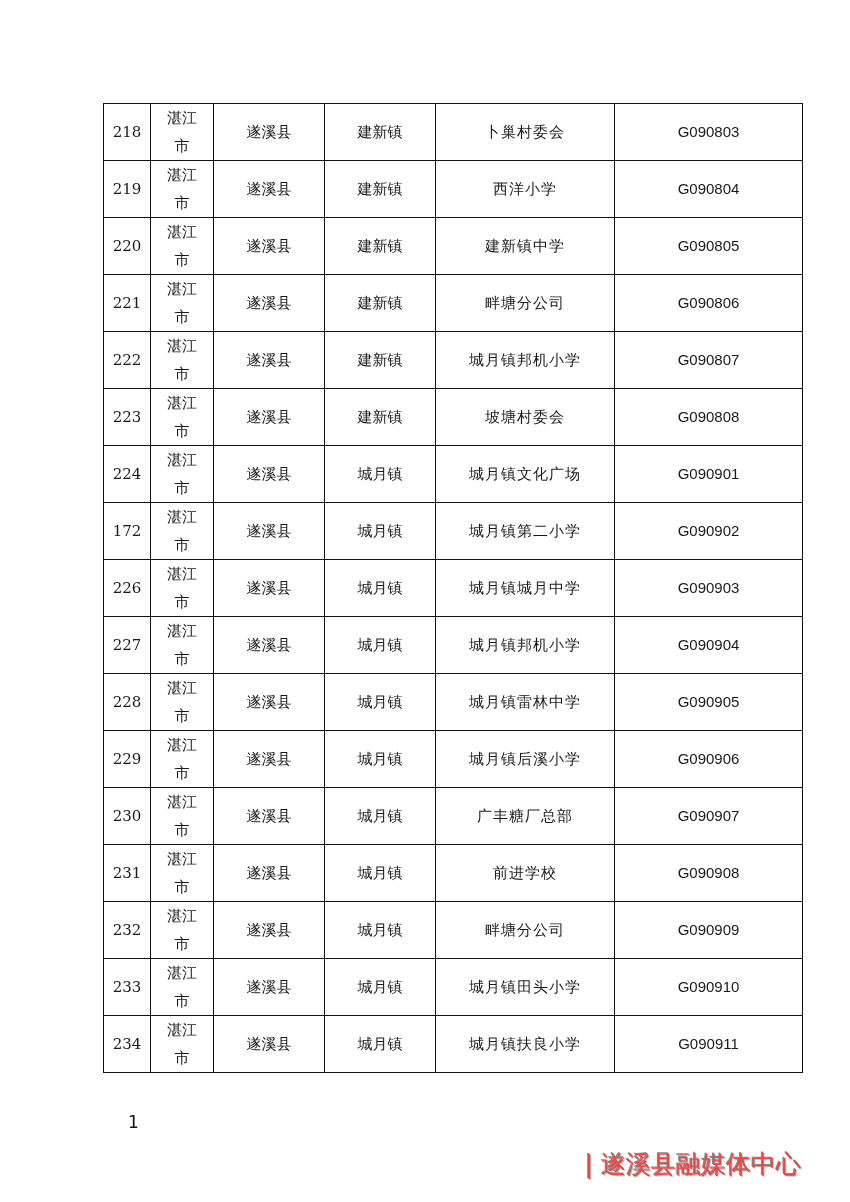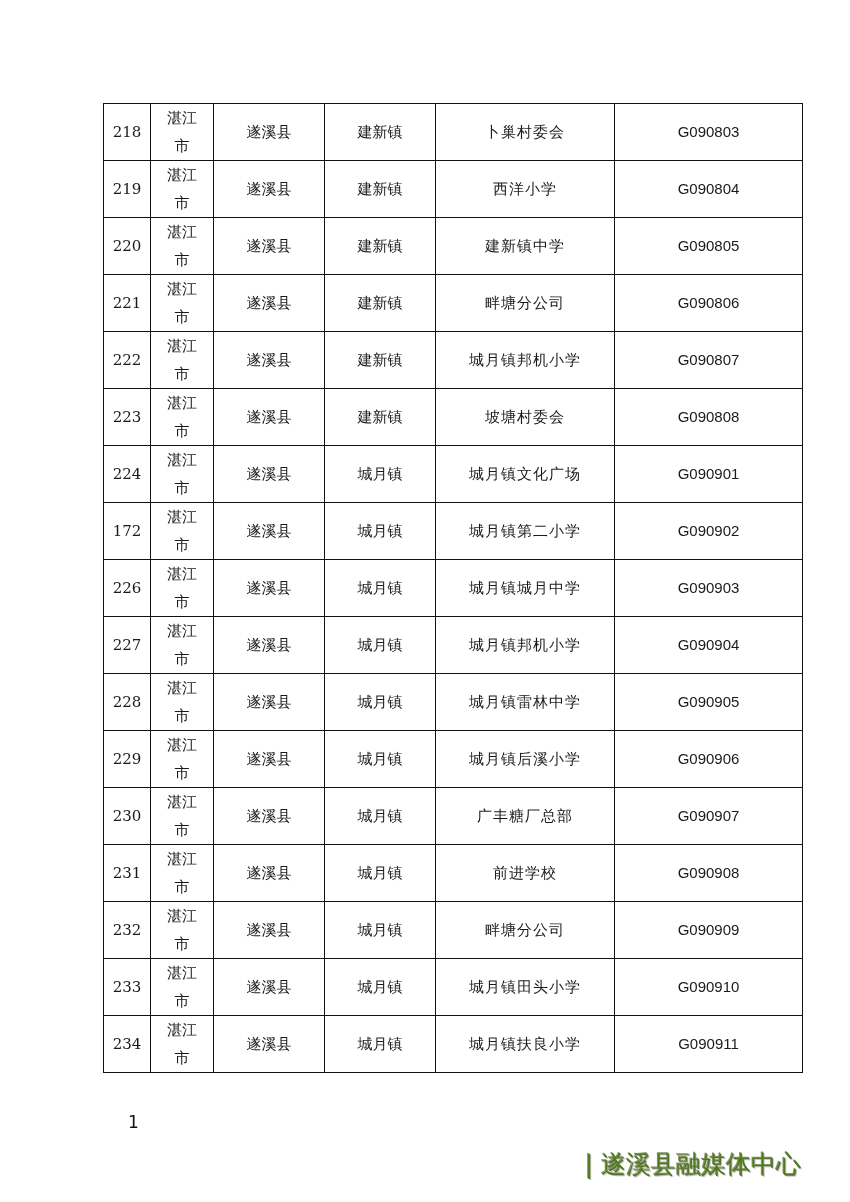--- a/index.html
+++ b/index.html
@@ -13,21 +13,21 @@
   td.c-no { width: 46px; font-size: 14px; }
   td.c-city { width: 62px; }
   td.c-city span { display: block; line-height: 28px; text-align: center; }
   td.c-county { width: 110px; }
   td.c-town { width: 110px; }
   td.c-site { width: 178px; letter-spacing: 1px; }
   td.c-code { width: auto; font-family: Liberation Sans, sans-serif; font-size: 14px; }
   .page-num { position: absolute; left: 128px; top: 1112px; font-family: "DejaVu Sans", sans-serif;
               font-size: 17px; color: #111; }
   .watermark { position: absolute; left: 585px; top: 1148px; font-family: "DejaVu Sans", sans-serif;
-               font-size: 25px; color: #4d7c0f; letter-spacing: 0px;
+               font-size: 25px; color: #ef4444; letter-spacing: 0px;
                text-shadow: -1px -1px 0 #8a8a8a, 1px 1px 0 #c9c9c9; white-space: nowrap; }
 </style>
 </head>
 <body>
 
 <div class="page">
   <table class="list">
     <tbody id="tbody">
   <tr>
     <td class="c-no"><span>218</span></td>

